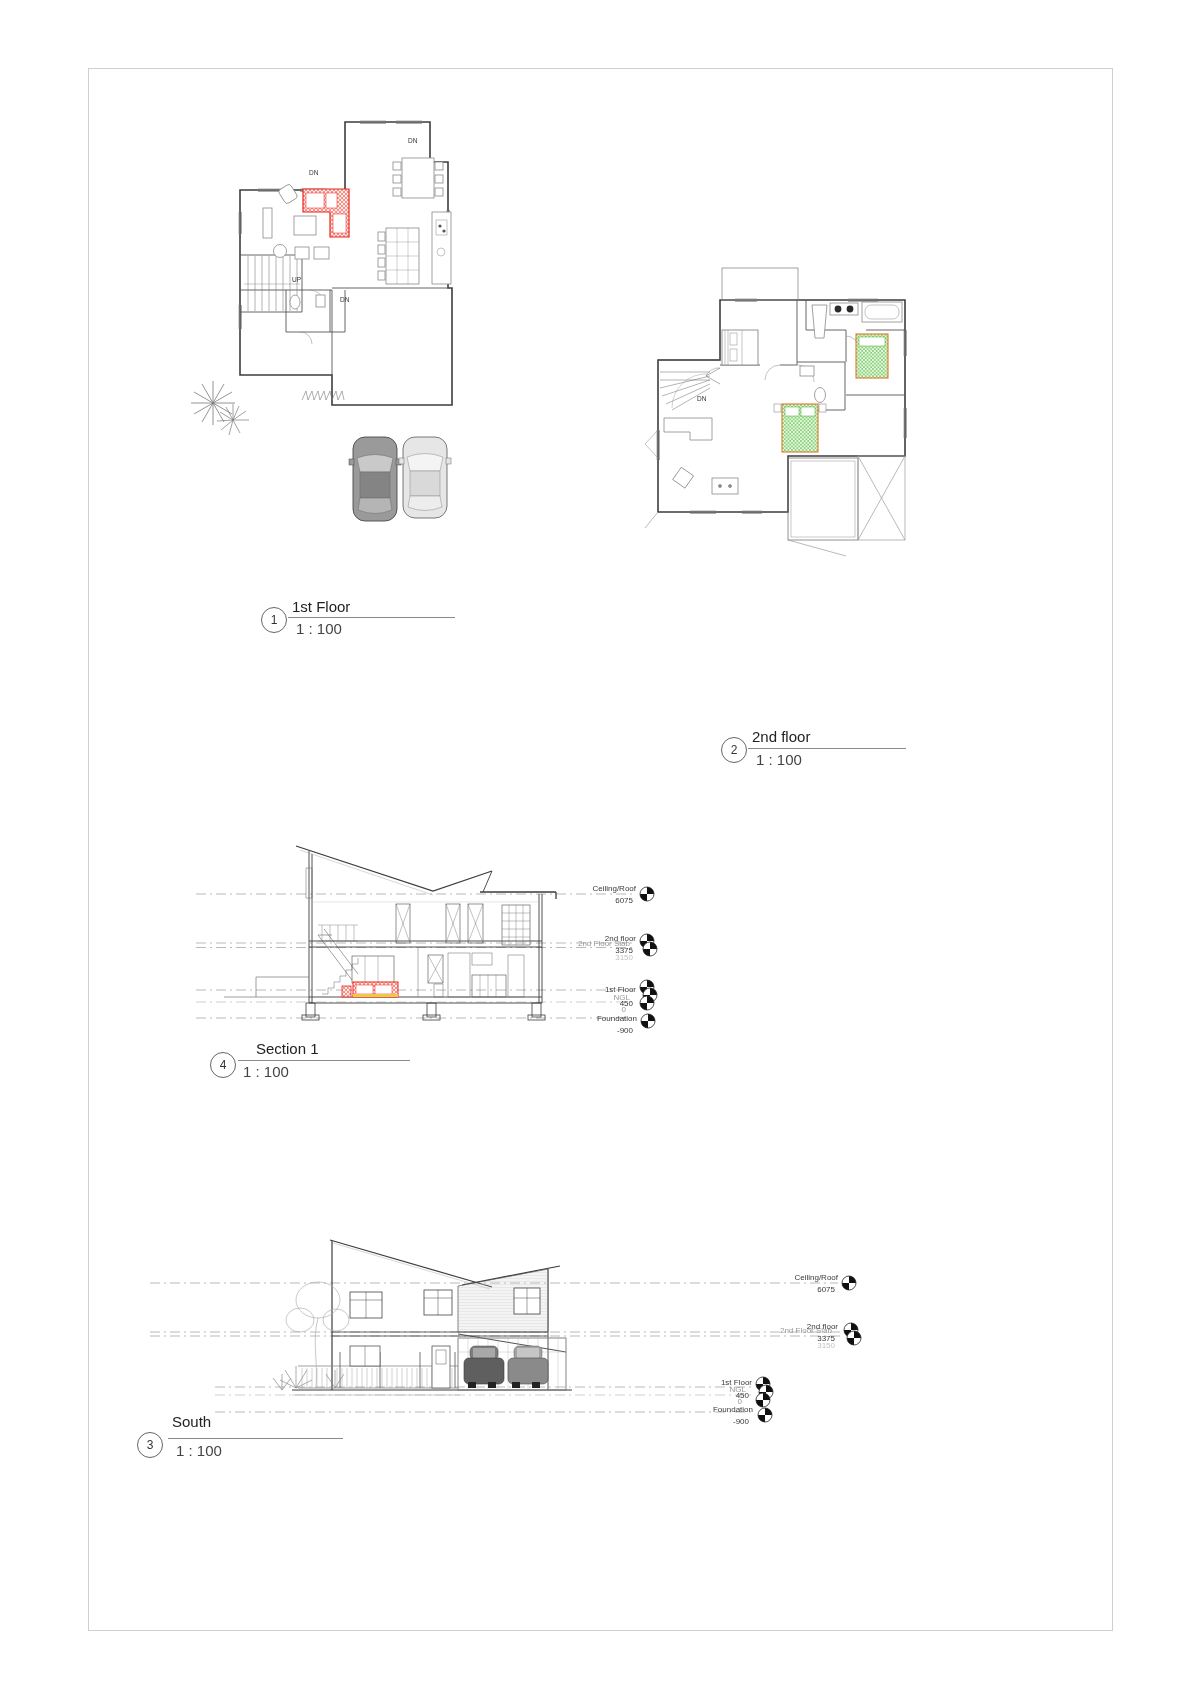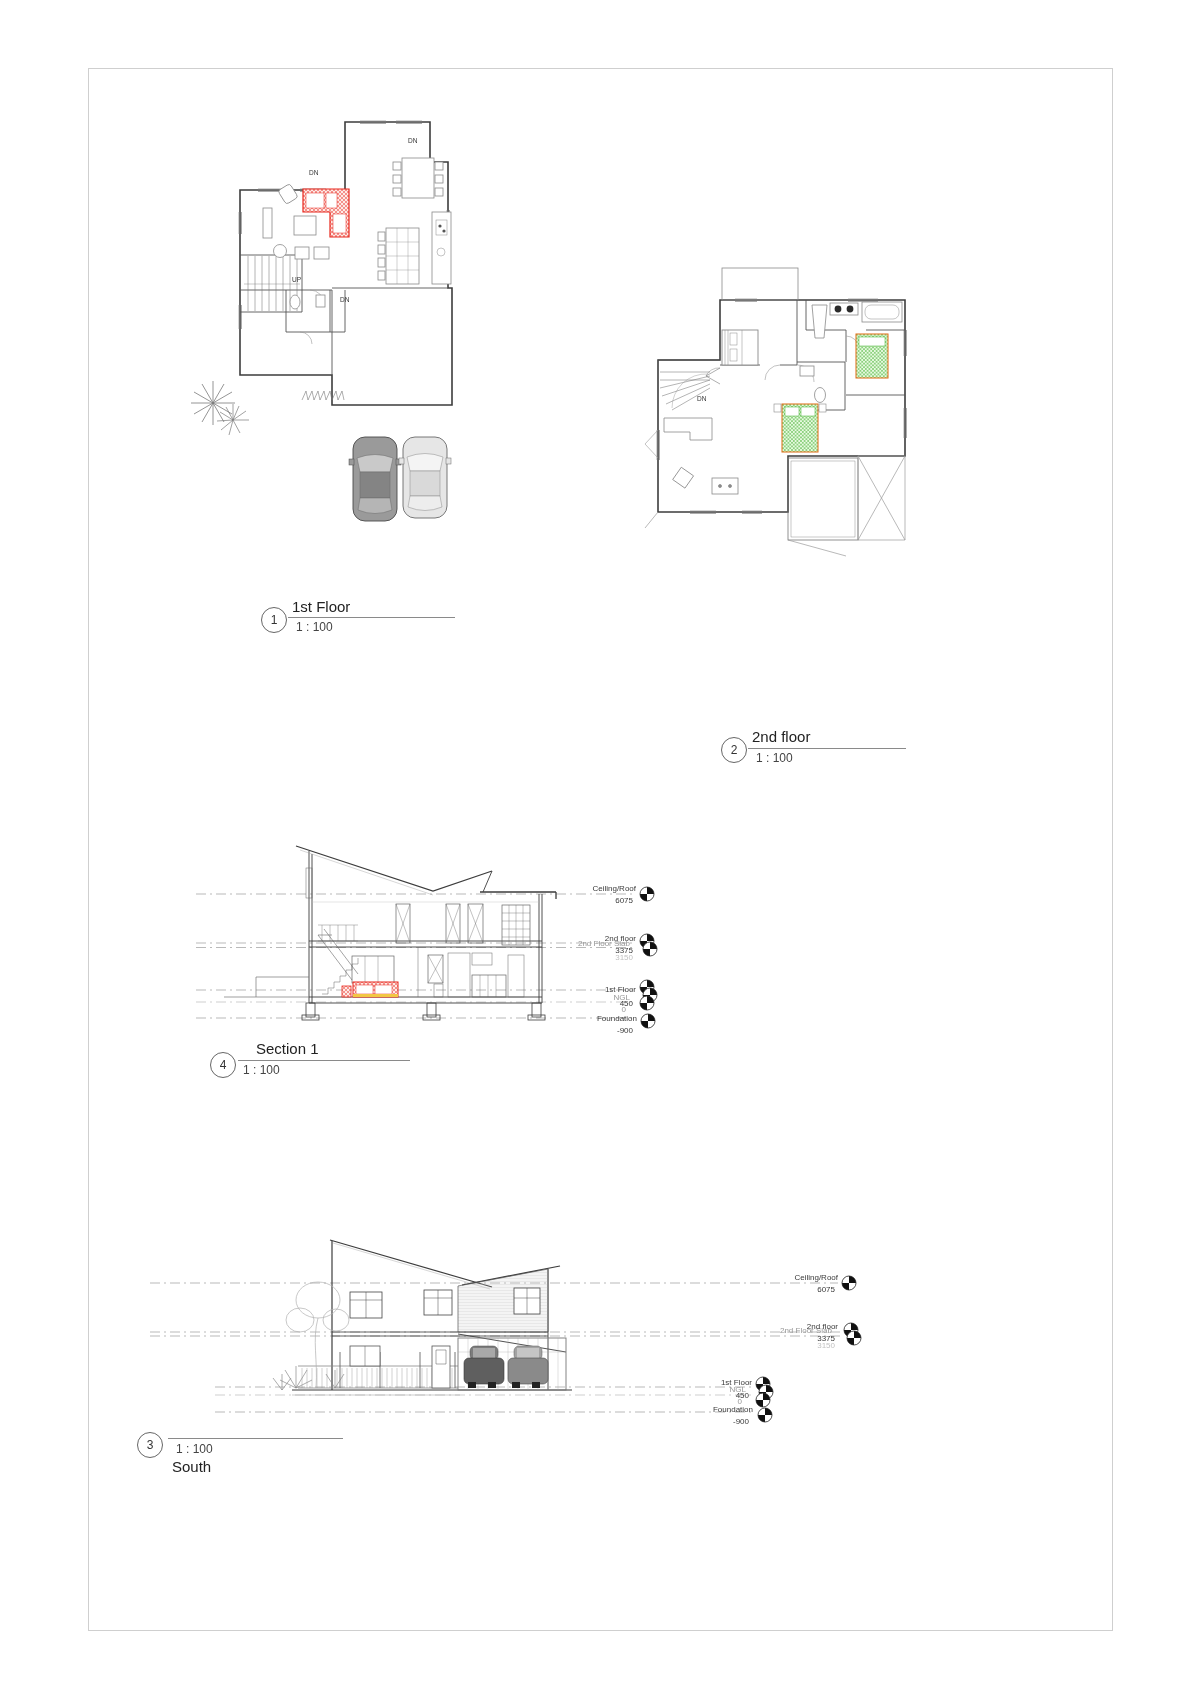--- a/index.html
+++ b/index.html
@@ -2,21 +2,21 @@
 <html><head>
 <meta charset="utf-8">
 <style>
   html,body{margin:0;padding:0;background:#ffffff;}
   body{width:1200px;height:1696px;position:relative;font-family:"Liberation Sans",sans-serif;overflow:hidden;}
   .sheet-border{position:absolute;left:88px;top:68px;width:1023px;height:1561px;border:1px solid #cfcfcf;}
   .view{position:absolute;}
   .vtitle-circle{position:absolute;width:24px;height:24px;border:1px solid #666;border-radius:50%;
     display:flex;align-items:center;justify-content:center;font-size:12px;color:#333;background:#fff;}
   .vtitle-text{position:absolute;font-size:15px;color:#222;white-space:nowrap;}
-  .vtitle-scale{position:absolute;font-size:12px;color:#444;white-space:nowrap;}
+  .vtitle-scale{position:absolute;font-size:15px;color:#444;white-space:nowrap;}
   .vtitle-line{position:absolute;height:1px;background:#8a8a8a;}
   svg{position:absolute;overflow:visible;}
   svg text{font-family:"Liberation Sans",sans-serif;fill:#3a3a3a;}
   .lvl{font-size:8px;}
   .lvl-muted{font-size:8px;fill:#979797;}
   .dnup{font-size:6.5px;fill:#333;}
 </style>
 </head>
 <body>
 
@@ -478,16 +478,16 @@
       <circle cx="763" cy="1400" r="7" fill="#fff"></circle>
         <path d="M763,1400 L763,1393 A7,7 0 0 1 770,1400 Z M763,1400 L763,1407 A7,7 0 0 1 756,1400 Z" fill="#111" stroke="none"></path>
       <circle cx="765" cy="1415" r="7" fill="#fff"></circle>
         <path d="M765,1415 L765,1408 A7,7 0 0 1 772,1415 Z M765,1415 L765,1422 A7,7 0 0 1 758,1415 Z" fill="#111" stroke="none"></path>
     </g>
   </g>
 </svg>
 
 <div class="view">
   <div class="vtitle-circle" style="left:137px;top:1432px">3</div>
-  <div class="vtitle-text" style="left:172px;top:1458px">South</div>
+  <div class="vtitle-text" style="left:172px;top:1413px">South</div>
   <div class="vtitle-line" style="left:168px;top:1438px;width:175px"></div>
   <div class="vtitle-scale" style="left:176px;top:1442px">1 : 100</div>
 </div>
 
 </body></html>

